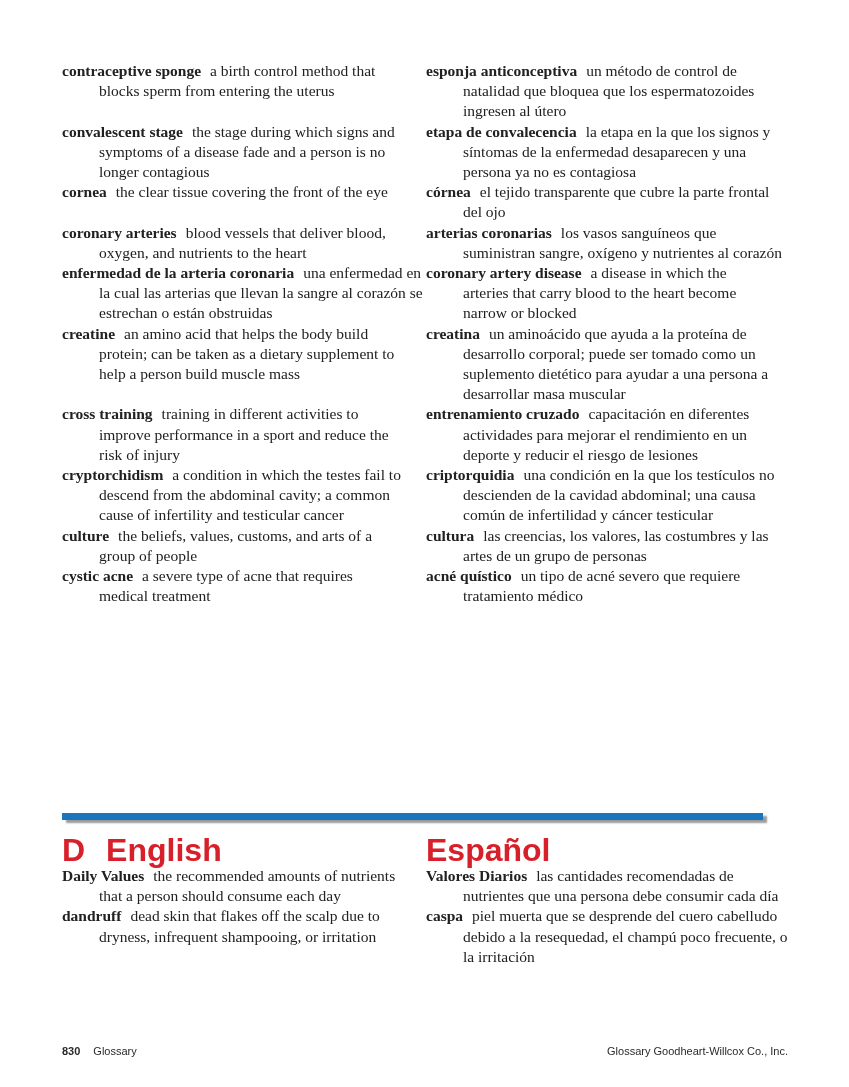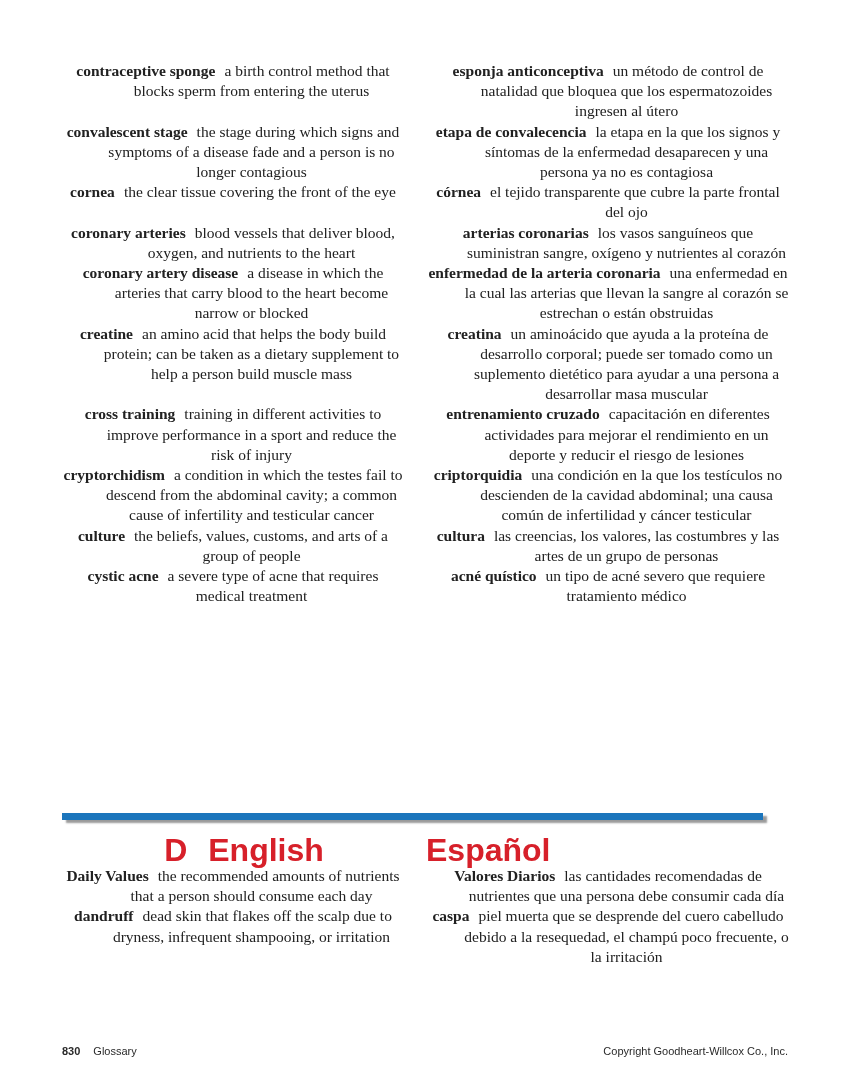--- a/index.html
+++ b/index.html
@@ -13,21 +13,20 @@
   .page {
     position: relative;
     width: 849px;
     height: 1087px;
     background: #ffffff;
     font-family: "Liberation Serif", serif;
     font-size: 15.5px;
     line-height: 20.2px;
     color: var(--ink);
     overflow: hidden;
-    text-align: center;
   }
   .rows { position: absolute; left: 62px; width: 730px; }
   #section-c { top: 61px; }
   #section-d { top: 866px; }
   .row { display: flex; align-items: flex-start; }
   .entry {
     margin: 0;
     padding-left: 37px;
     text-indent: -37px;
   }
@@ -92,22 +91,22 @@
     <p class="entry col-en"><b class="term">cornea</b><span class="def">the clear tissue covering the front of the eye</span></p>
     <p class="entry col-es"><b class="term">córnea</b><span class="def">el tejido transparente que cubre la parte frontal del ojo</span></p>
   </div>
 
   <div class="row">
     <p class="entry col-en"><b class="term">coronary arteries</b><span class="def">blood vessels that deliver blood, oxygen, and nutrients to the heart</span></p>
     <p class="entry col-es"><b class="term">arterias coronarias</b><span class="def">los vasos sanguíneos que suministran sangre, oxígeno y nutrientes al corazón</span></p>
   </div>
 
   <div class="row">
+    <p class="entry col-es"><b class="term">enfermedad de la arteria coronaria</b><span class="def">una enfermedad en la cual las arterias que llevan la sangre al corazón se estrechan o están obstruidas</span></p>
     <p class="entry col-en"><b class="term">coronary artery disease</b><span class="def">a disease in which the arteries that carry blood to the heart become narrow or blocked</span></p>
-    <p class="entry col-es"><b class="term">enfermedad de la arteria coronaria</b><span class="def">una enfermedad en la cual las arterias que llevan la sangre al corazón se estrechan o están obstruidas</span></p>
   </div>
 
   <div class="row">
     <p class="entry col-en"><b class="term">creatine</b><span class="def">an amino acid that helps the body build protein; can be taken as a dietary supplement to help a person build muscle mass</span></p>
     <p class="entry col-es"><b class="term">creatina</b><span class="def">un aminoácido que ayuda a la proteína de desarrollo corporal; puede ser tomado como un suplemento dietético para ayudar a una persona a desarrollar masa muscular</span></p>
   </div>
 
   <div class="row">
     <p class="entry col-en"><b class="term">cross training</b><span class="def">training in different activities to improve performance in a sport and reduce the risk of injury</span></p>
     <p class="entry col-es"><b class="term">entrenamiento cruzado</b><span class="def">capacitación en diferentes actividades para mejorar el rendimiento en un deporte y reducir el riesgo de lesiones</span></p>
@@ -150,16 +149,16 @@
   <div class="row">
     <p class="entry col-en"><b class="term">dandruff</b><span class="def">dead skin that flakes off the scalp due to dryness, infrequent shampooing, or irritation</span></p>
     <p class="entry col-es"><b class="term">caspa</b><span class="def">piel muerta que se desprende del cuero cabelludo debido a la resequedad, el champú poco frecuente, o la irritación</span></p>
   </div>
 </section>
 
   <footer class="footer">
     <div>
       <span class="page-num">830</span><span>Glossary</span>
     </div>
-    <div>Copyright Goodheart-Willcox Co., Inc.</div>
+    <div>Glossary Goodheart-Willcox Co., Inc.</div>
   </footer>
 
 </div>
 
 </body></html>

